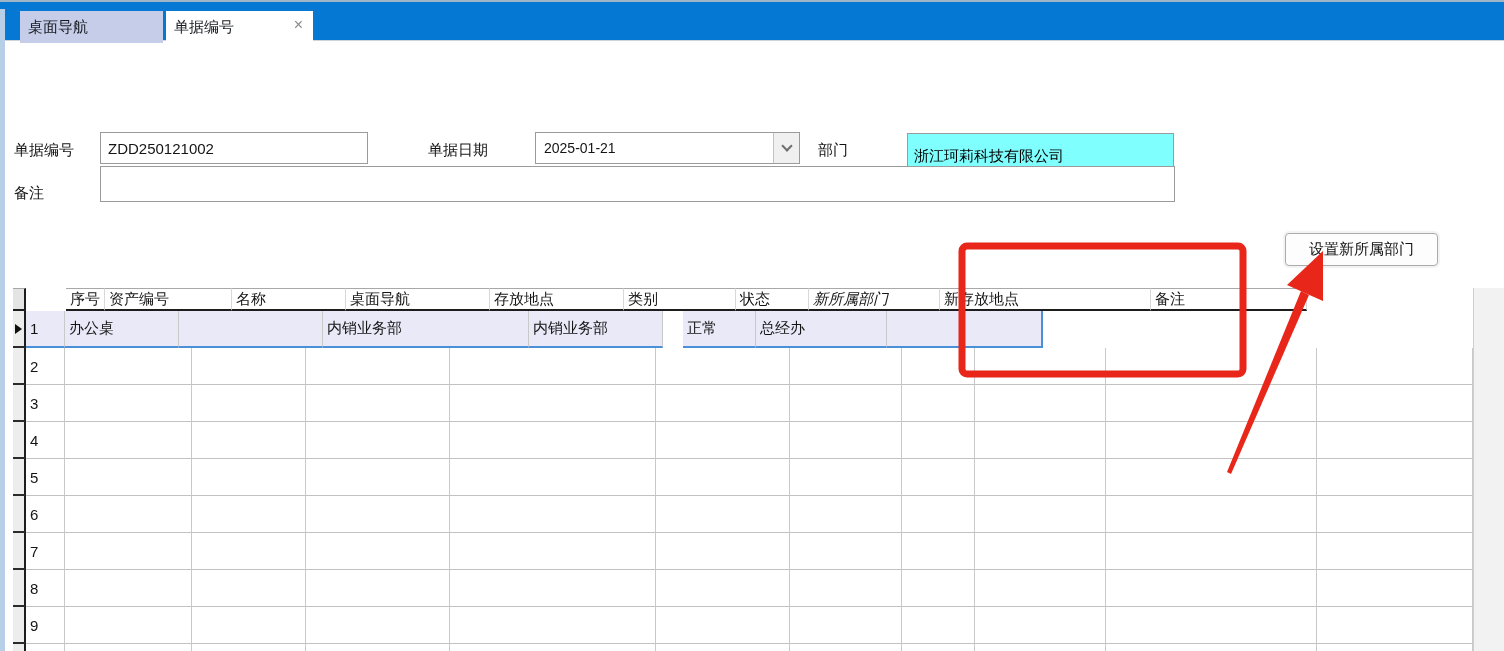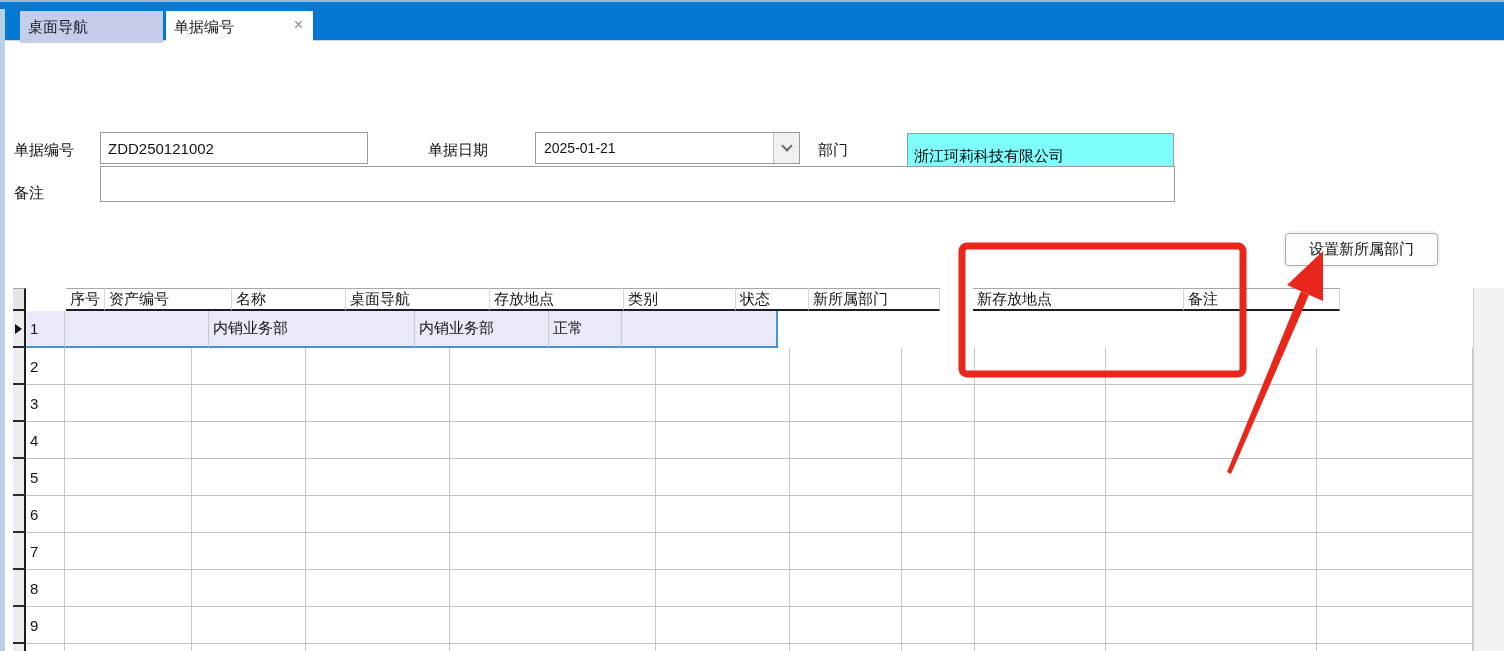--- a/index.html
+++ b/index.html
@@ -101,33 +101,35 @@
 <div class="tbl" id="asset-table">
     <div class="tr hd">
       <div class="gut"></div>
       <div class="cell" style="width: 39px; margin-left: 40px;">序号</div>
       <div class="cell" style="width: 127px;">资产编号</div>
       <div class="cell" style="width: 114px;">名称</div>
       <div class="cell" style="width: 144px;">桌面导航</div>
       <div class="cell" style="width: 134px;">存放地点</div>
       <div class="cell" style="width: 112px;">类别</div>
       <div class="cell" style="width: 73px;">状态</div>
-      <div class="cell" style="width: 131px;">新所属部门</div>
-      <div class="cell" style="width: 211px; margin-left: 33px;">新存放地点</div>
+      <div class="cell" style="width: 131px; font-style: italic;">新所属部门</div>
+      <div class="cell" style="width: 211px;">新存放地点</div>
       <div class="cell" style="width: 156px;">备注</div>
     </div>
     <div class="tr sel">
       <div class="gut">
         <div class="rowmark"></div>
       </div>
       <div class="cell" style="width: 39px;">1</div>
+      <div class="cell" style="width: 114px;">办公桌</div>
       <div class="cell" style="width: 144px;"></div>
       <div class="cell" style="width: 206px;">内销业务部</div>
       <div class="cell" style="width: 134px;">内销业务部</div>
-      <div class="cell" style="width: 73px;">正常</div>
+      <div class="cell" style="width: 73px; margin-left: 20px;">正常</div>
+      <div class="cell" style="width: 131px;">总经办</div>
       <div class="cell" style="width: 156px;"></div>
     </div>
     <div class="tr">
       <div class="gut"></div>
       <div class="cell" style="width: 39px;">2</div>
       <div class="cell" style="width: 127px;"></div>
       <div class="cell" style="width: 114px;"></div>
       <div class="cell" style="width: 144px;"></div>
       <div class="cell" style="width: 206px;"></div>
       <div class="cell" style="width: 134px;"></div>

